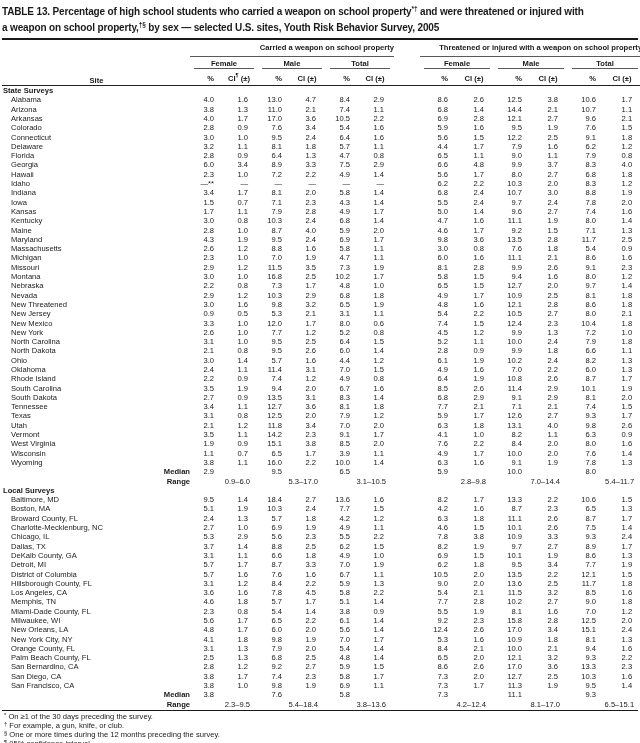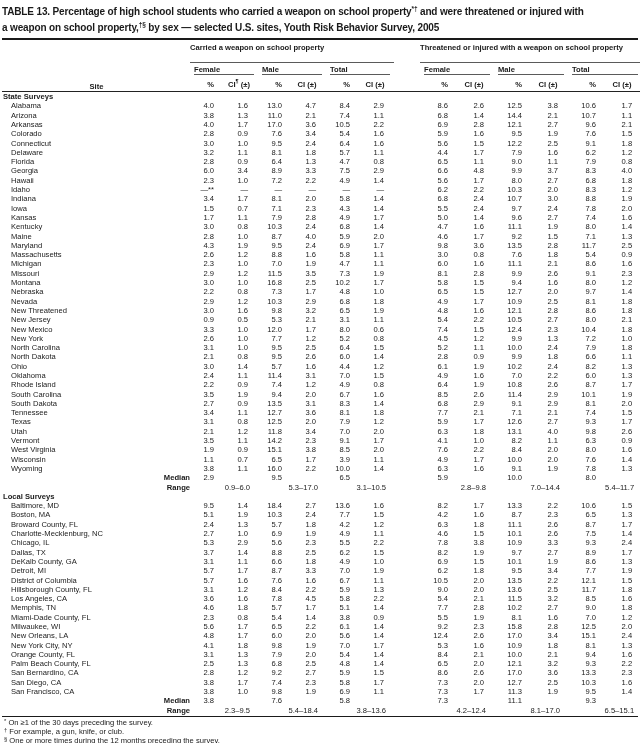--- a/index.html
+++ b/index.html
@@ -21,23 +21,23 @@
   .title sup { font-size:6.5px; }
 
   table { width:636px; border-collapse:collapse; table-layout:fixed; margin-top:1px; }
   th, td {
     font-size:7.6px; line-height:9.3px; height:9.3px;
     padding:0; white-space:nowrap; overflow:visible;
     font-weight:normal; text-align:left; vertical-align:bottom;
   }
   thead th { font-weight:bold; }
   .group-head { vertical-align:top; padding-top:2px; }
-  .group-inner { text-align:left; border-bottom:1.6px solid #5a5a5a; padding-bottom:10px; }
+  .group-inner { text-align:right; border-bottom:1.6px solid #5a5a5a; padding-bottom:4px; }
   .sub-head { padding-top:2px; }
-  .sub-inner { border-bottom:1px solid #5a5a5a; margin:0 4px; }
+  .sub-inner { text-align:center; border-bottom:1px solid #5a5a5a; margin:0 4px; }
   .site-head { text-align:center; vertical-align:bottom; padding-left:1px; }
   .measure-row th { padding-top:2px; padding-bottom:2px; }
   .hdr-bottom { border-bottom:1.2px solid #222; }
   .pct-head { text-align:right; padding-right:6px; }
   .ci-head { text-align:center; }
   .ci-head sup { font-size:5.5px; }
 
   .section-label { font-weight:bold; padding-left:1px; }
   .site-cell { padding-left:9px; }
   .summary-label { font-weight:bold; padding-left:1px;text-align:right; }

